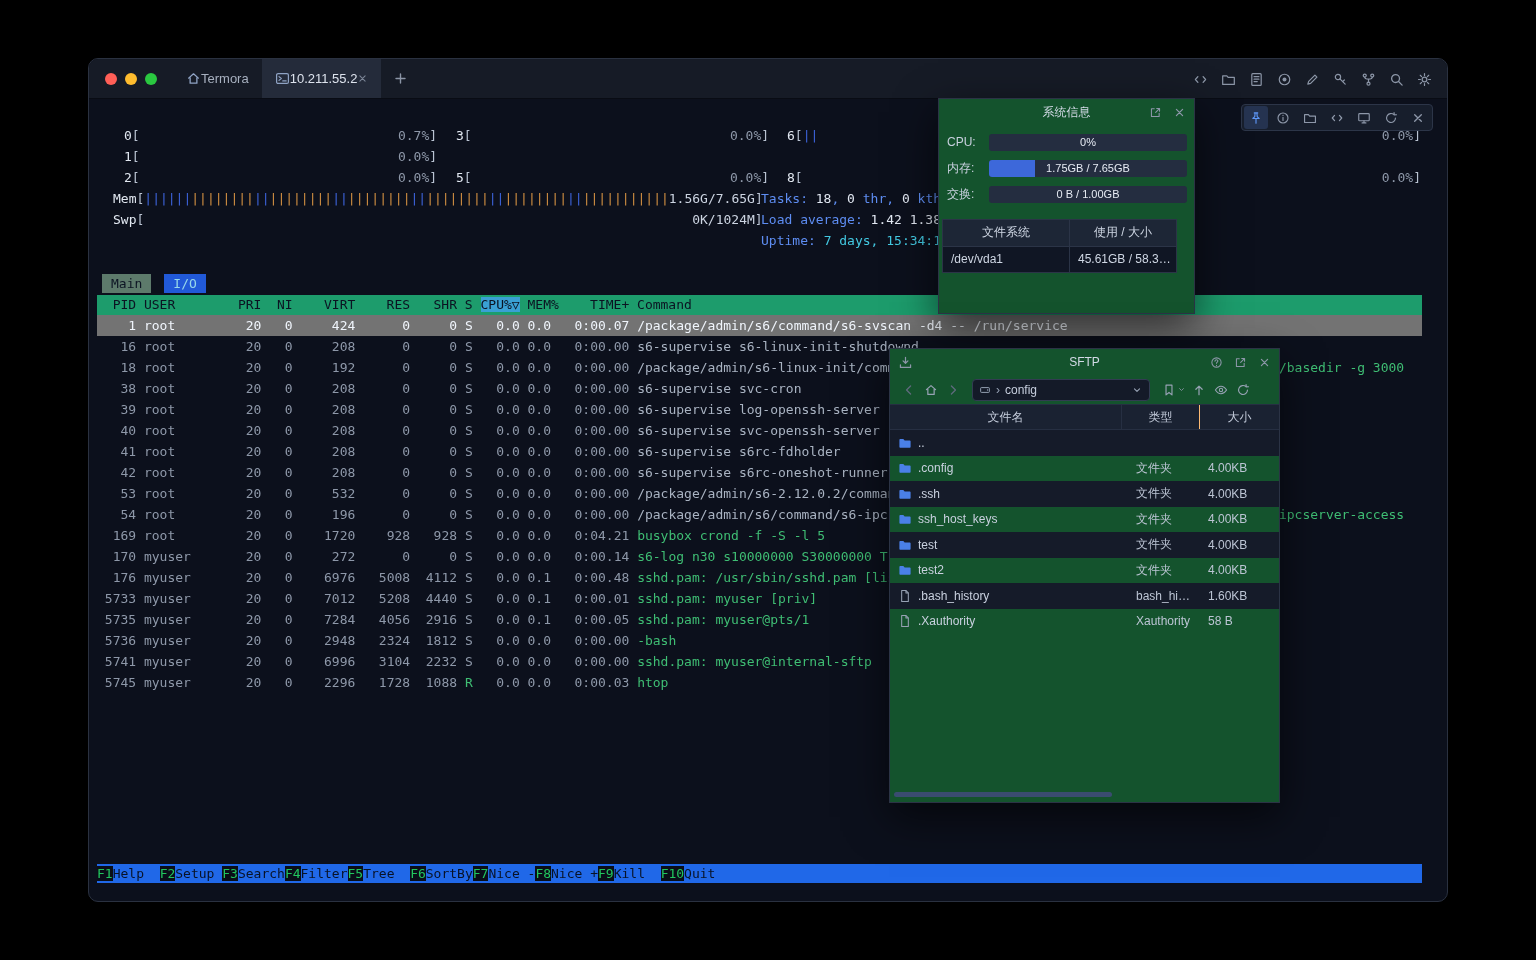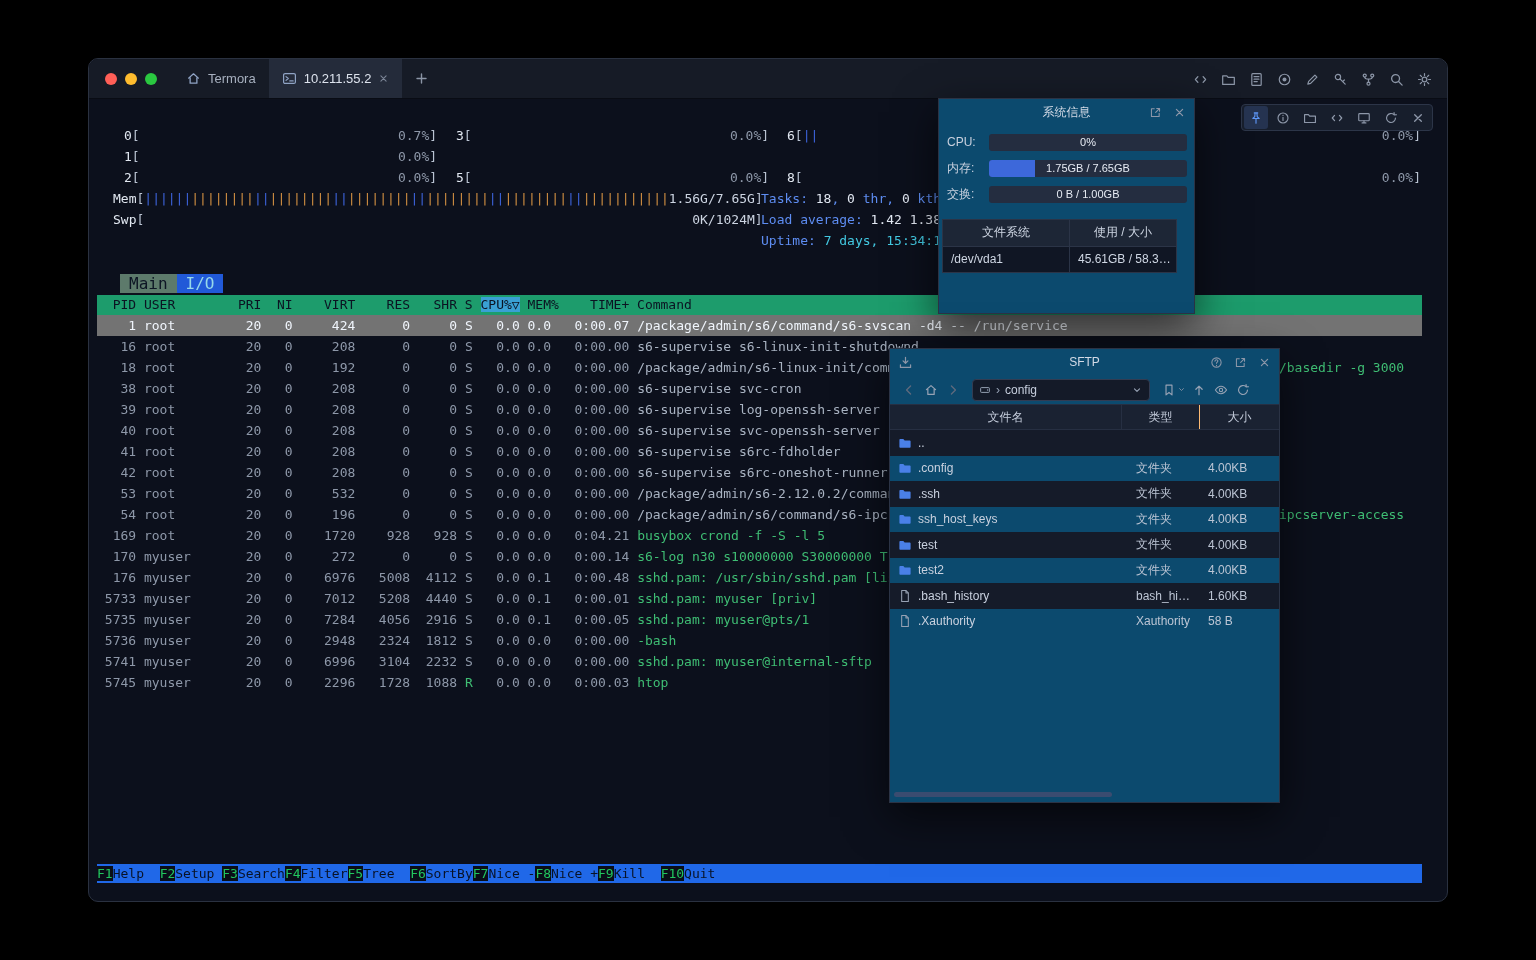--- a/index.html
+++ b/index.html
@@ -5,21 +5,21 @@
 *{margin:0;padding:0;box-sizing:border-box}
 html,body{width:1536px;height:960px;background:#000;overflow:hidden}
 .stage{position:relative;width:1536px;height:960px;font-family:"Liberation Sans","DejaVu Sans",sans-serif}
 .window{position:absolute;left:88px;top:58px;width:1360px;height:844px;background:#0c101c;border:1px solid #2a3140;border-radius:10px;box-shadow:0 24px 70px rgba(0,0,0,.75);overflow:hidden}
 
 .titlebar{position:relative;height:40px;background:#161b26;border-bottom:1px solid #090c14;display:flex;align-items:center;z-index:3}
 .traffic{display:flex;gap:8px;padding:0 16px 0 16px}
 .tl{width:12px;height:12px;border-radius:50%;display:inline-block}
 .red{background:#ff5f57}.yel{background:#febc2e}.grn{background:#2ac840}
 .tabs{display:flex;height:100%}
-.tab{display:flex;align-items:center;gap:7px;padding:0 13px;height:100%;color:#a7b0bf;font-size:13px}
+.tab{display:flex;align-items:center;padding:0 13px;height:100%;color:#a7b0bf;font-size:13px}
 .tab.active{background:#242b3a;color:#dde3ed}
 .tab .ic{color:#8fa3c4}
 .tab-close{display:flex;color:#7d8798}
 .tab-close svg{width:11px;height:11px}
 .plusbtn{width:26px;height:26px;margin-left:6px;display:flex;align-items:center;justify-content:center;color:#8b95a6;border-radius:4px}
 .tb-icons{position:absolute;right:14px;top:0;height:40px;display:flex;align-items:center;gap:10px;color:#8b95a6}
 .tbico{width:18px;height:18px;display:flex;align-items:center;justify-content:center}
 .ic{display:inline-flex}
 .ic svg{width:15px;height:15px;display:block}
 
@@ -27,34 +27,34 @@
 .tline{position:absolute;left:0;white-space:pre;color:#8e98a9}
 .mtr-l{color:#e3e9f2}
 .mtr-b{color:#bac3d2}
 .bar-b{color:#3c63da}
 .bar-o{color:#d08f42}
 .mem-v{color:#ccd4e1}
 .c-dim{color:#8e98a9}
 .c-cmd{color:#a9b3c2}
 .c-grn{color:#3fbe74}
 .st-lb{color:#5e8df2}.st-wh{color:#e2e8f2}.st-cy{color:#43c9e2}
-.htabs{position:absolute;top:215px;left:23px;display:flex;line-height:19px;font-size:16px}
+.htabs{position:absolute;top:215px;left:5px;display:flex;gap:13px;line-height:19px;font-size:13px}
 .htab{padding:0 9px}
 .htab-0{background:#5d7a6b;color:#0d1524}
 .htab-1{background:#2159d8;color:#97d8ea}
 .phead{top:236px;width:1325px;background:#1d9c6c;color:#0b1322;line-height:20px}
 .sortcell{background:#3aa0d4;color:#0b1322}
 .prow{width:1325px}
 .prow.sel{background:#737373}
 .prow.sel span{color:#f0f5fc}
 .fnbar{position:absolute;left:0;top:805px;width:1325px;height:19px;line-height:19px;background:#2068e8;white-space:pre}
 .fkk{background:#0a0e18;color:#22c55e}
 .fkl{color:#081226}
 
-.panel{position:absolute;background:#0c4a6e;border:1px solid #2b3345;box-shadow:0 14px 40px rgba(0,0,0,.6);z-index:5;font-size:12px;color:#c7cfdd}
+.panel{position:absolute;background:#14532d;border:1px solid #2b3345;box-shadow:0 14px 40px rgba(0,0,0,.6);z-index:5;font-size:12px;color:#c7cfdd}
 .sysinfo{left:849px;top:39px;width:257px;height:216px}
 .sftp{left:800px;top:289px;width:391px;height:455px}
 .p-title{position:relative;height:26px;display:flex;align-items:center;justify-content:center;color:#d3dae6;font-size:12px}
 .p-title .lft{position:absolute;left:8px;color:#8d97a9}
 .p-title-icons{position:absolute;right:6px;top:0;height:26px;display:flex;align-items:center;gap:6px;color:#8d97a9}
 .pt-btn{width:18px;height:18px;display:flex;align-items:center;justify-content:center}
 .pt-btn svg{width:13px;height:13px}
 
 .si-rows{padding:4px 7px 0 8px}
 .si-row{display:flex;align-items:center;height:26px}

